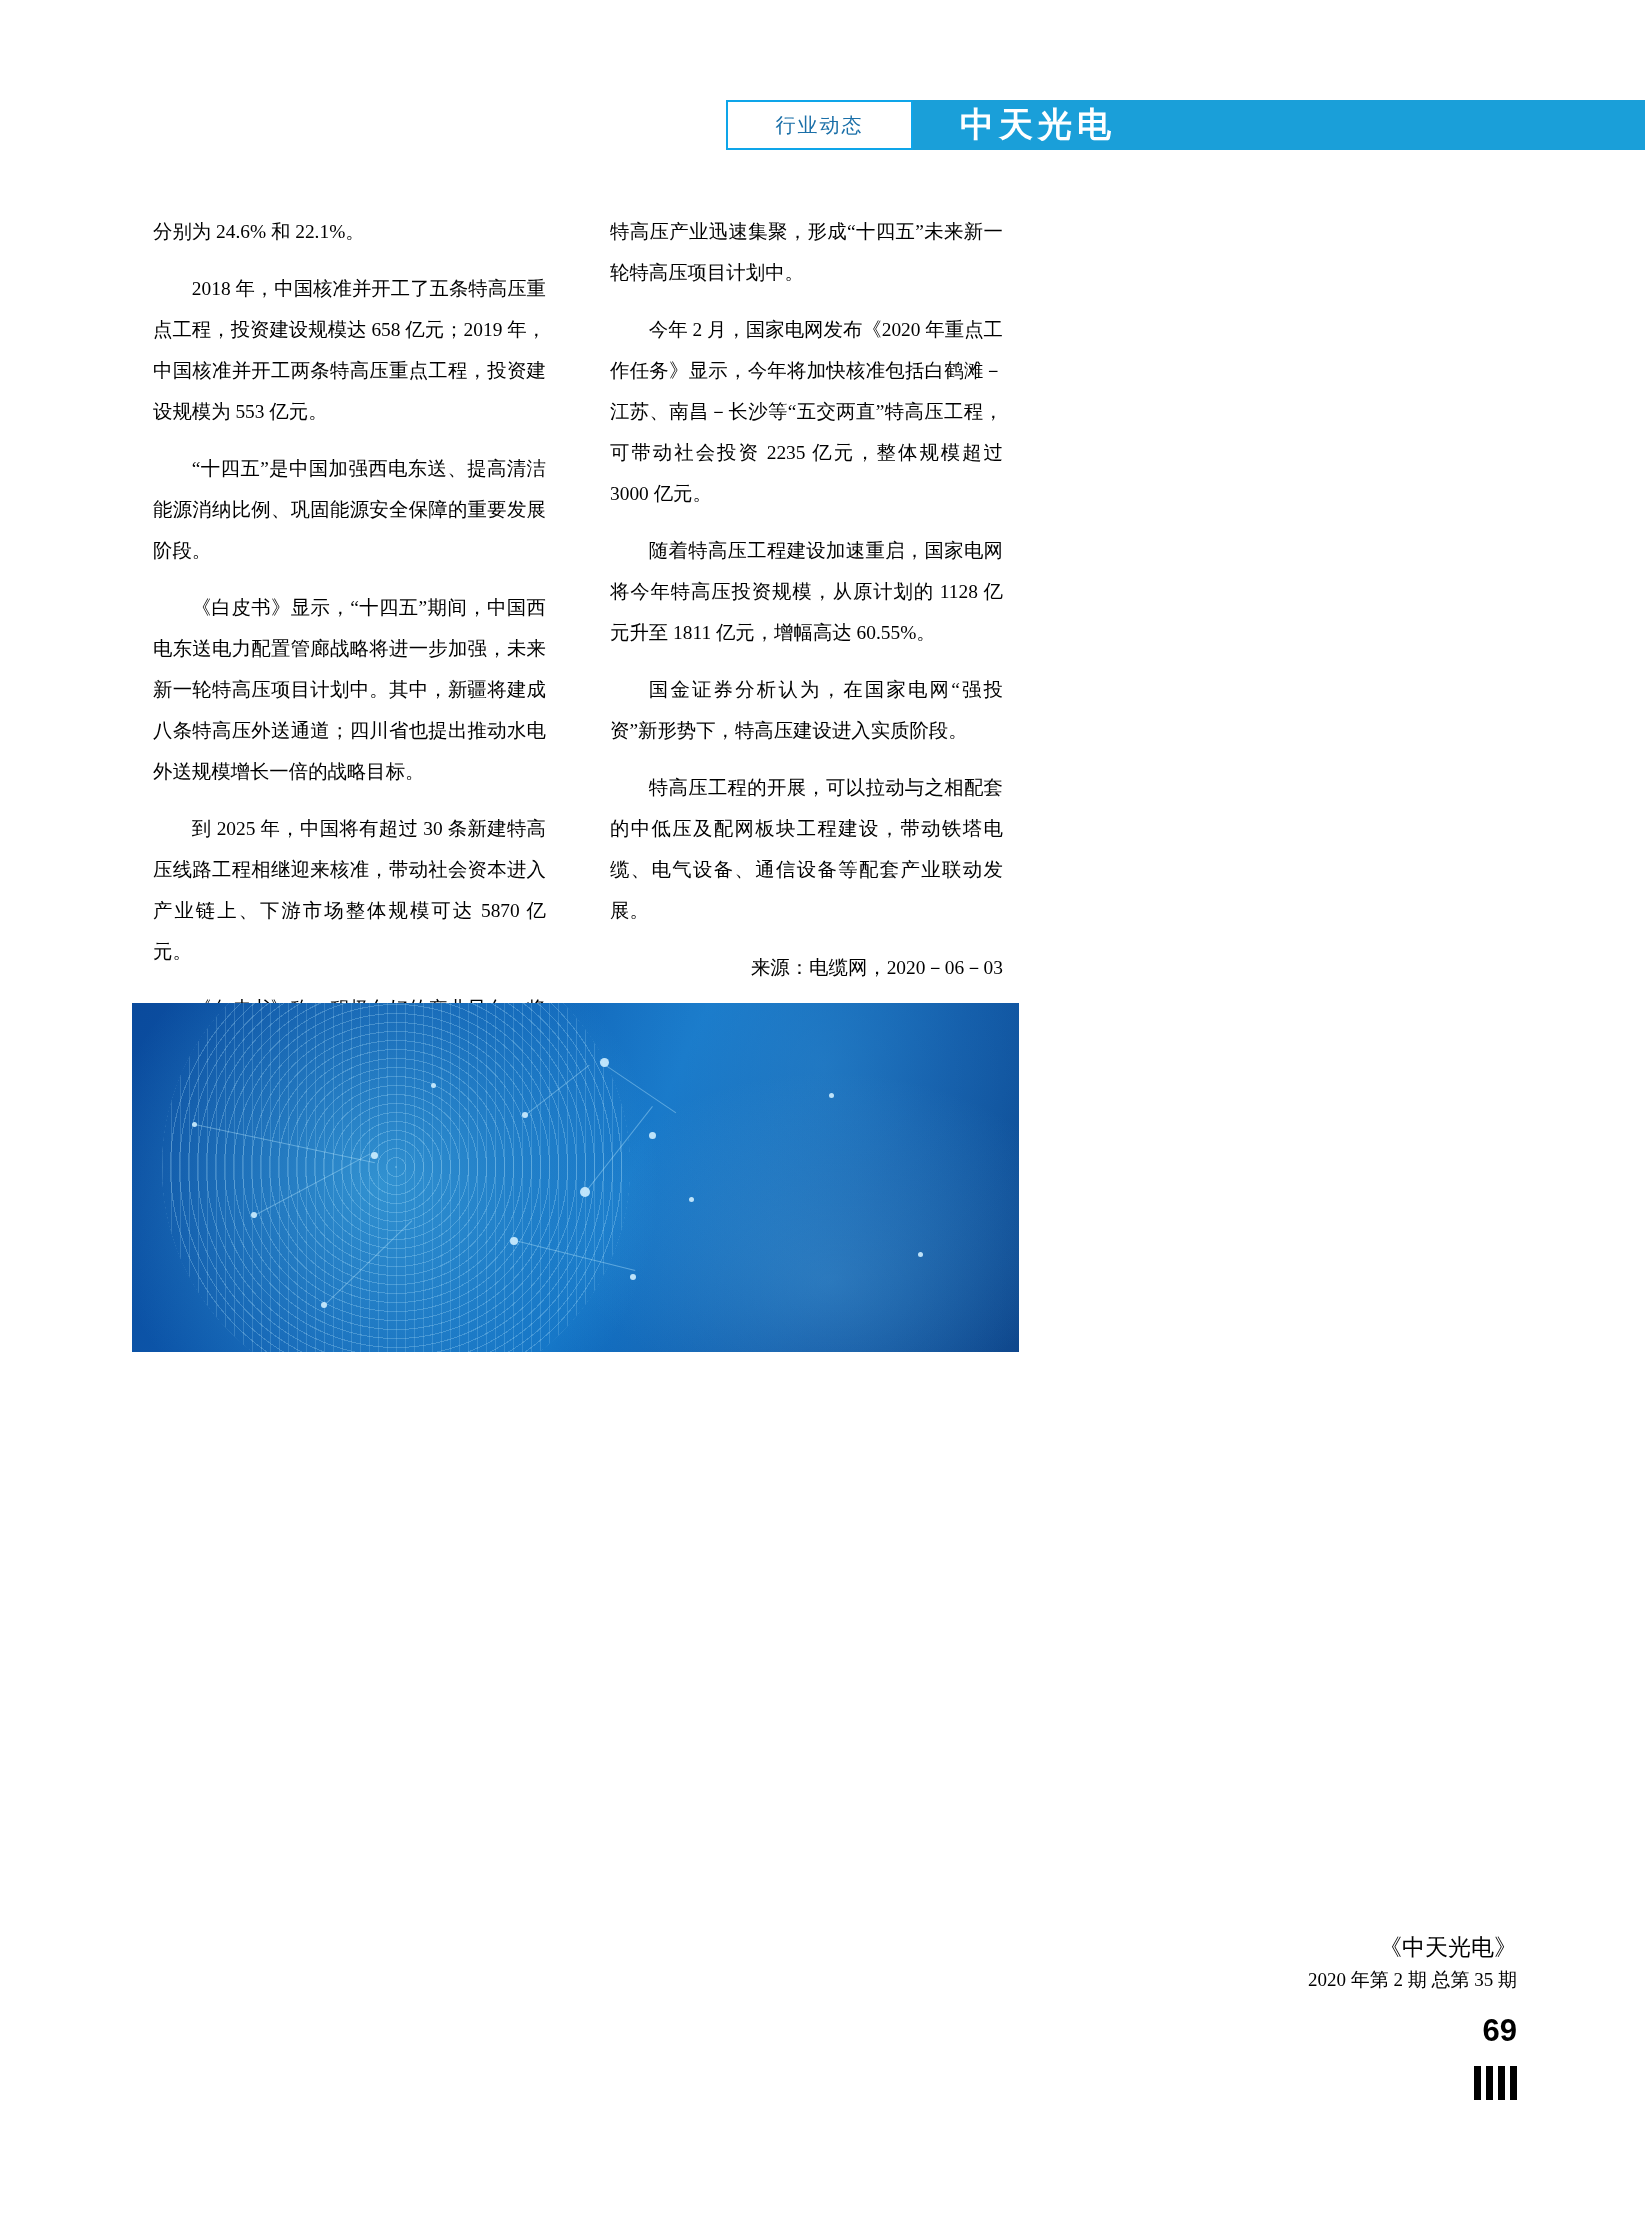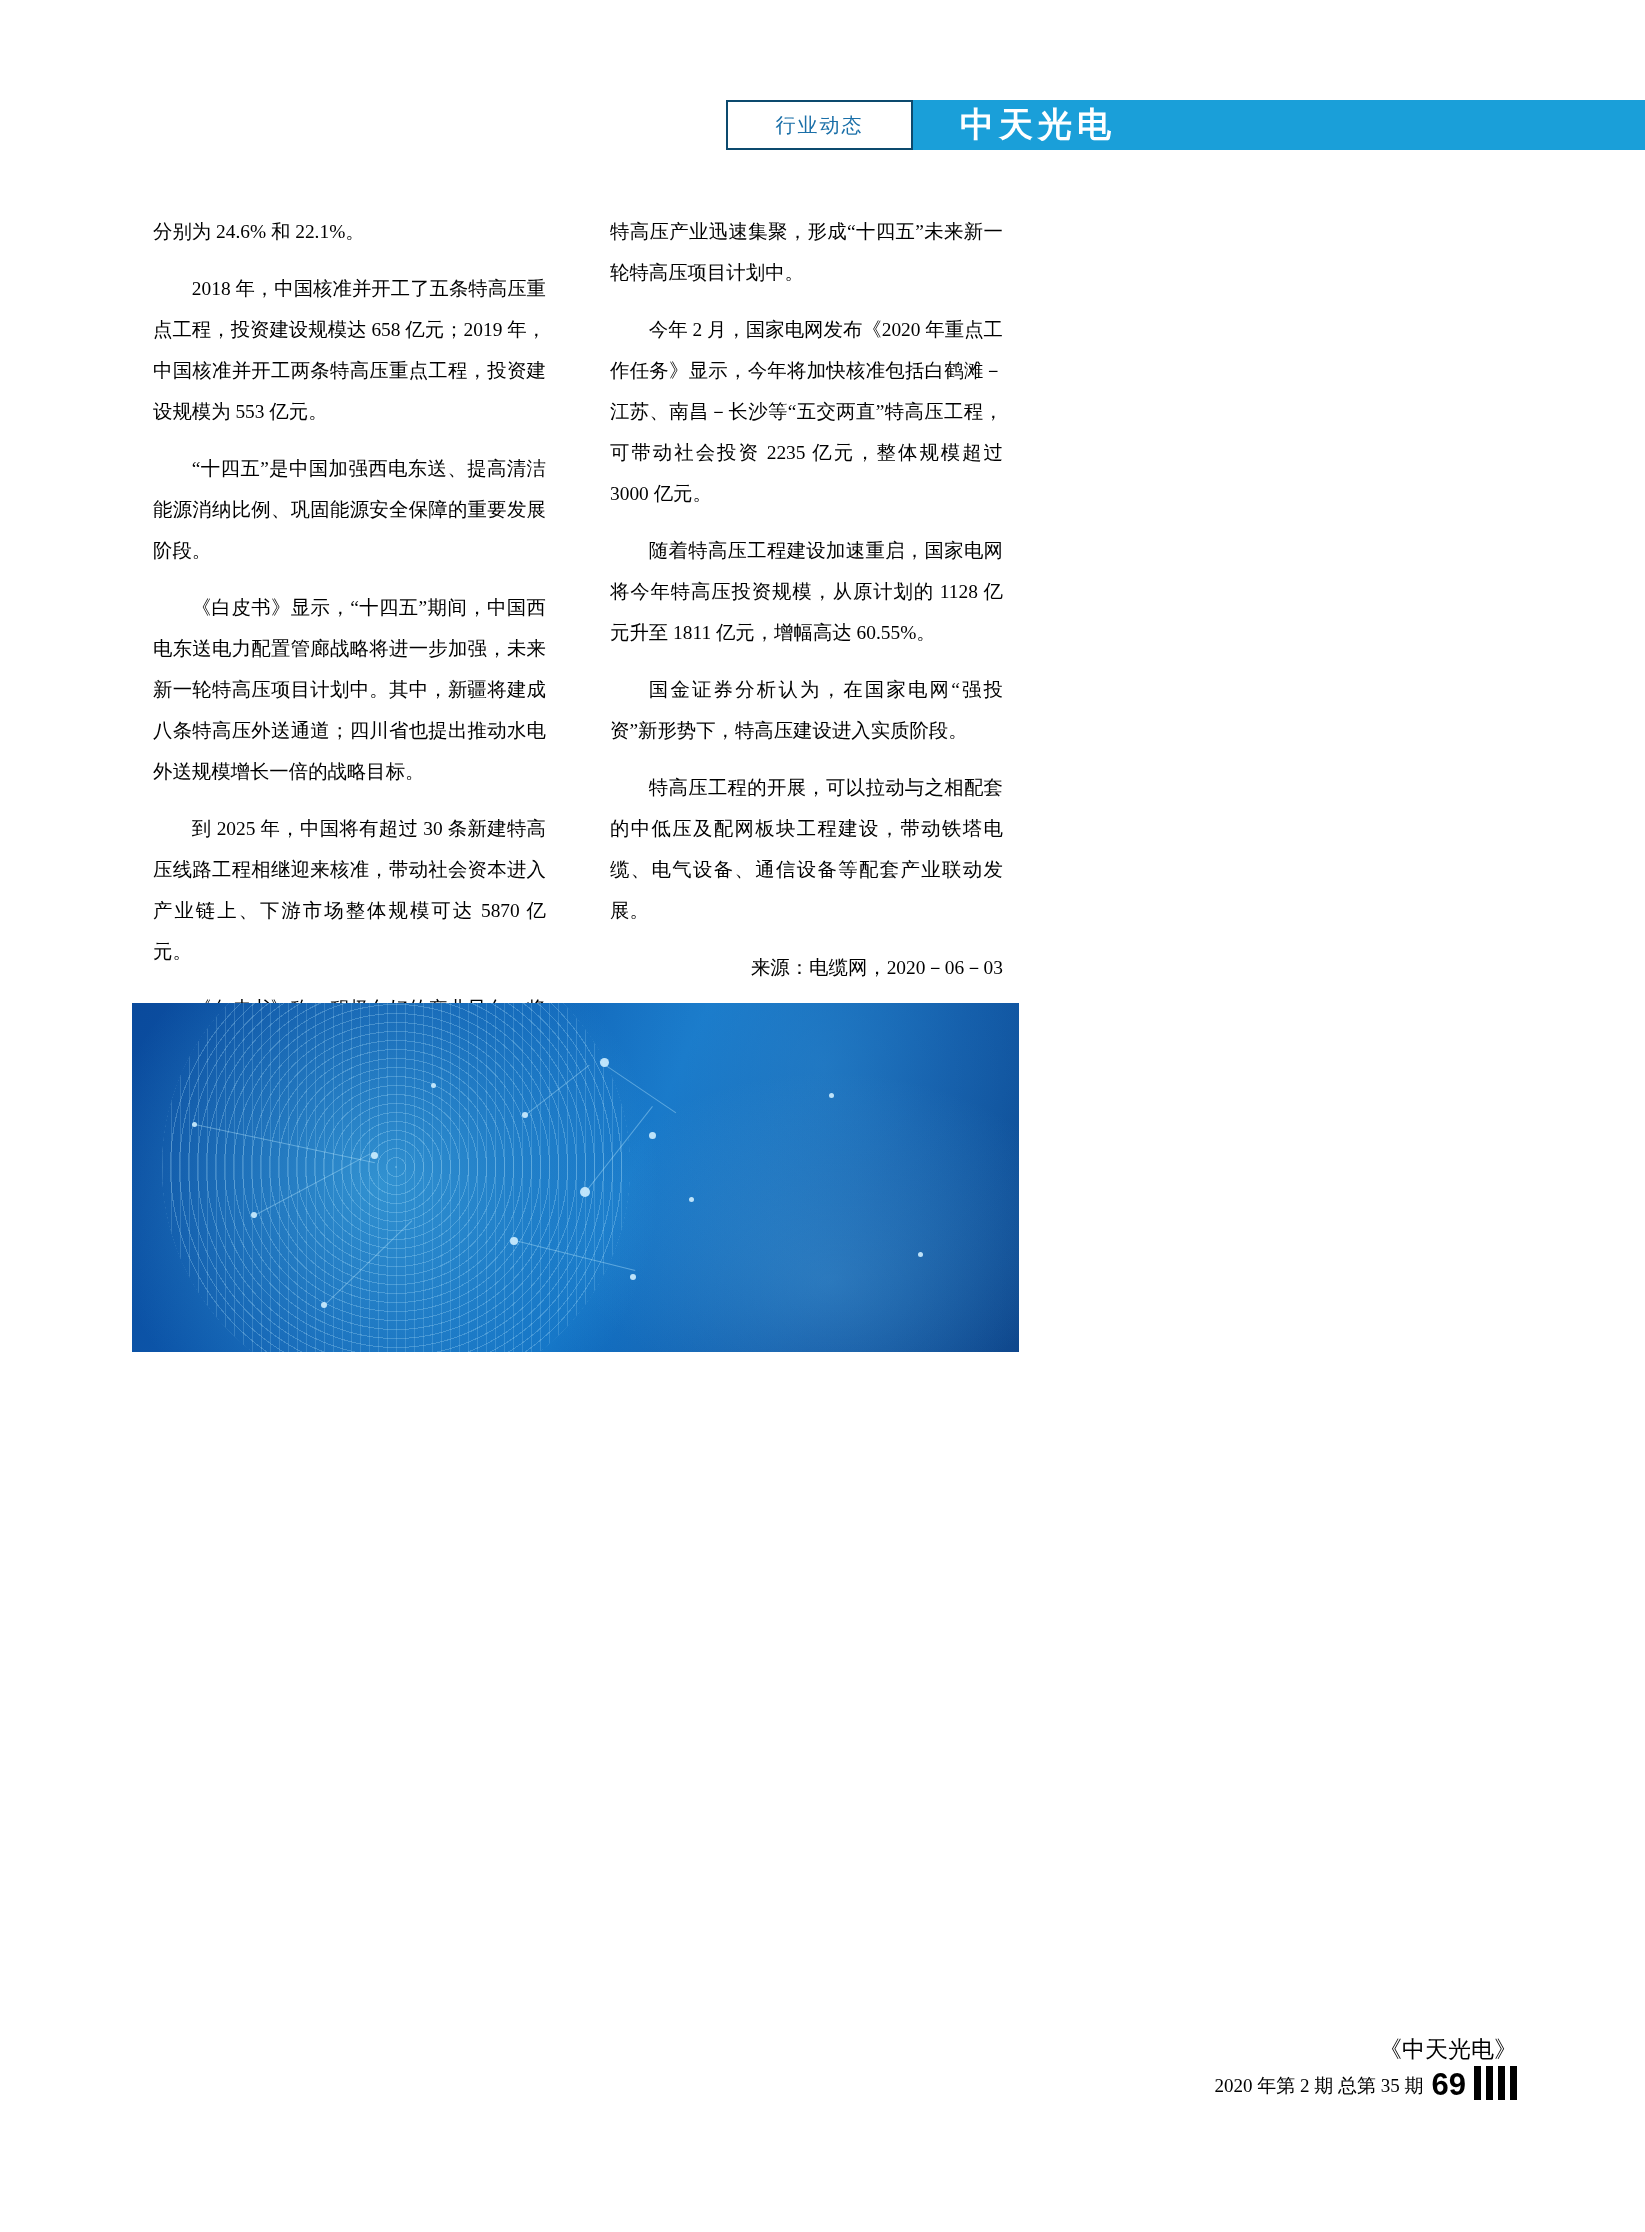--- a/index.html
+++ b/index.html
@@ -21,21 +21,21 @@
     position: absolute;
     top: 100px;
     left: 726px;
     width: 919px;
     height: 50px;
     display: flex;
     align-items: stretch;
   }
   .header-tab {
     width: 187px;
-    border: 2px solid #0c4a6e;
+    border: 2px solid #0ea5e9;
     box-sizing: border-box;
     display: flex;
     align-items: center;
     justify-content: center;
     color: #1a6fa8;
     font-size: 20px;
     letter-spacing: 2px;
     font-family: "Liberation Sans", sans-serif;
     background: #ffffff;
   }
@@ -140,21 +140,22 @@
     text-align: right;
     font-size: 19px;
     color: #000000;
     line-height: 32px;
   }
   .footer-mag { font-size: 23px; }
   .footer-line2 {
     display: flex;
     align-items: flex-end;
     justify-content: flex-end;
-    gap: 8px;
+    gap: 18px;
+    flex-direction: column;
   }
   .footer-issue { font-size: 19px; }
   .page-number {
     font-size: 31px;
     font-weight: bold;
     font-family: "Liberation Sans", sans-serif;
     line-height: 34px;
   }
   .bars {
     display: flex;

